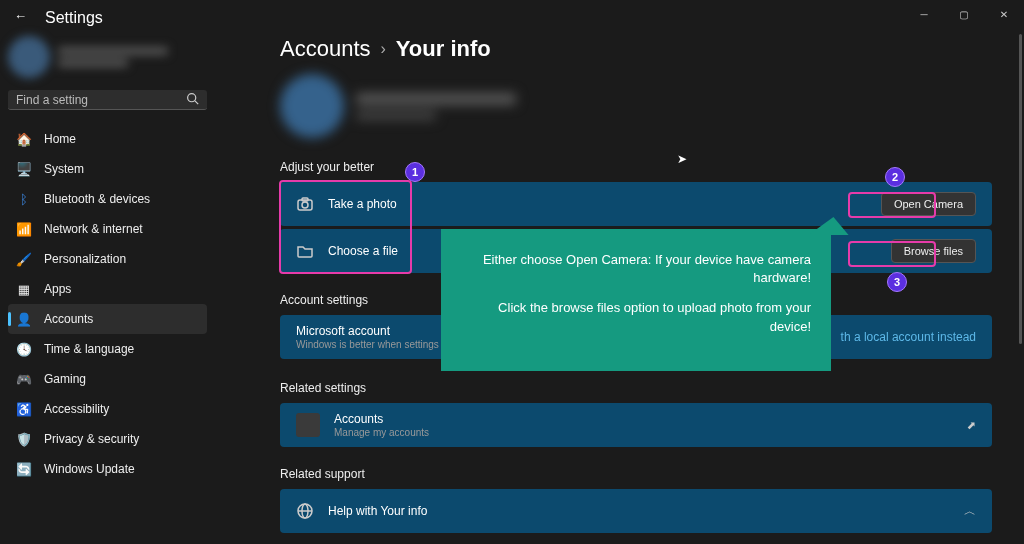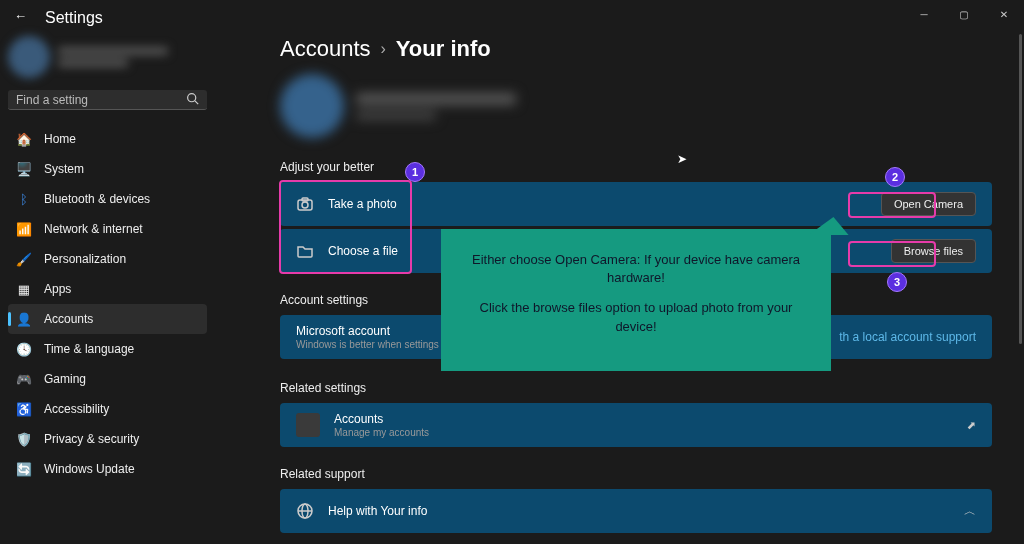--- a/index.html
+++ b/index.html
@@ -47,21 +47,21 @@
   .row .link { color:#5db8e8; font-size:12px; }
   .btn { border:1px solid #555; background:#333; color:#eee; padding:5px 12px; border-radius:4px; font-size:11px; white-space:nowrap; }
   .hlbox { border:2px solid #e63baa; border-radius:4px; position:absolute; }
   .hl1 { left:279px; top:180px; width:133px; height:94px; }
   .hl2 { left:848px; top:192px; width:88px; height:26px; border-width:2px; }
   .hl3 { left:848px; top:241px; width:88px; height:26px; }
   .badge { position:absolute; width:20px; height:20px; border-radius:50%; background:#5b2fe0; border:1px solid #a578ff; color:#fff; font-size:11px; font-weight:600; display:flex; align-items:center; justify-content:center; }
   .b1 { left:405px; top:162px; }
   .b2 { left:885px; top:167px; }
   .b3 { left:887px; top:272px; }
-  .tooltip { position:absolute; left:441px; top:229px; width:390px; background:#159a80; padding:22px 20px 18px 20px; color:#0f172a; font-size:13px; text-align:center; line-height:1.4; }
+  .tooltip { position:absolute; left:441px; top:229px; width:390px; background:#159a80; padding:22px 20px 18px 20px; color:#ffffff; font-size:13px; text-align:right; line-height:1.4; }
   .tooltip::before { content:""; position:absolute; top:-12px; right:-10px; border-left:40px solid transparent; border-bottom:18px solid #159a80; width:0; height:0; transform:skewX(40deg); }
   .tooltip p { margin-bottom:12px; }
   .cursor { position:absolute; left:677px; top:152px; color:#fff; font-size:12px; }
   .scrollbar { position:absolute; right:2px; top:34px; width:3px; height:310px; background:#555; border-radius:2px; }
   svg { stroke:#ccc; fill:none; stroke-width:1.5; }
 </style>
 </head>
 <body>
 
 <div class="titlebar">
@@ -180,21 +180,21 @@
     <span class="btn">Browse files</span>
   </div>
 
   <div class="sect" style="margin-top:20px">Account settings</div>
   <div class="row">
     <div class="rtext">
       <div>Microsoft account</div>
       <div class="t2">Windows is better when settings and files</div>
     </div>
     <span class="spacer"></span>
-    <span class="link">th a local account support</span>
+    <span class="link">th a local account instead</span>
   </div>
 
   <div class="sect" style="margin-top:22px">Related settings</div>
   <div class="row">
     <span class="ric" style="width:24px;height:24px;background:#3a3a3a;border-radius:3px"></span>
     <div class="rtext">
       <div>Accounts</div>
       <div class="t2">Manage my accounts</div>
     </div>
     <span class="spacer"></span>

